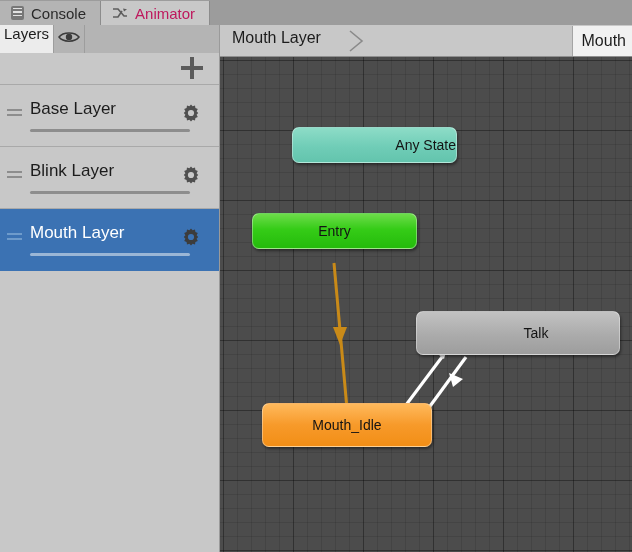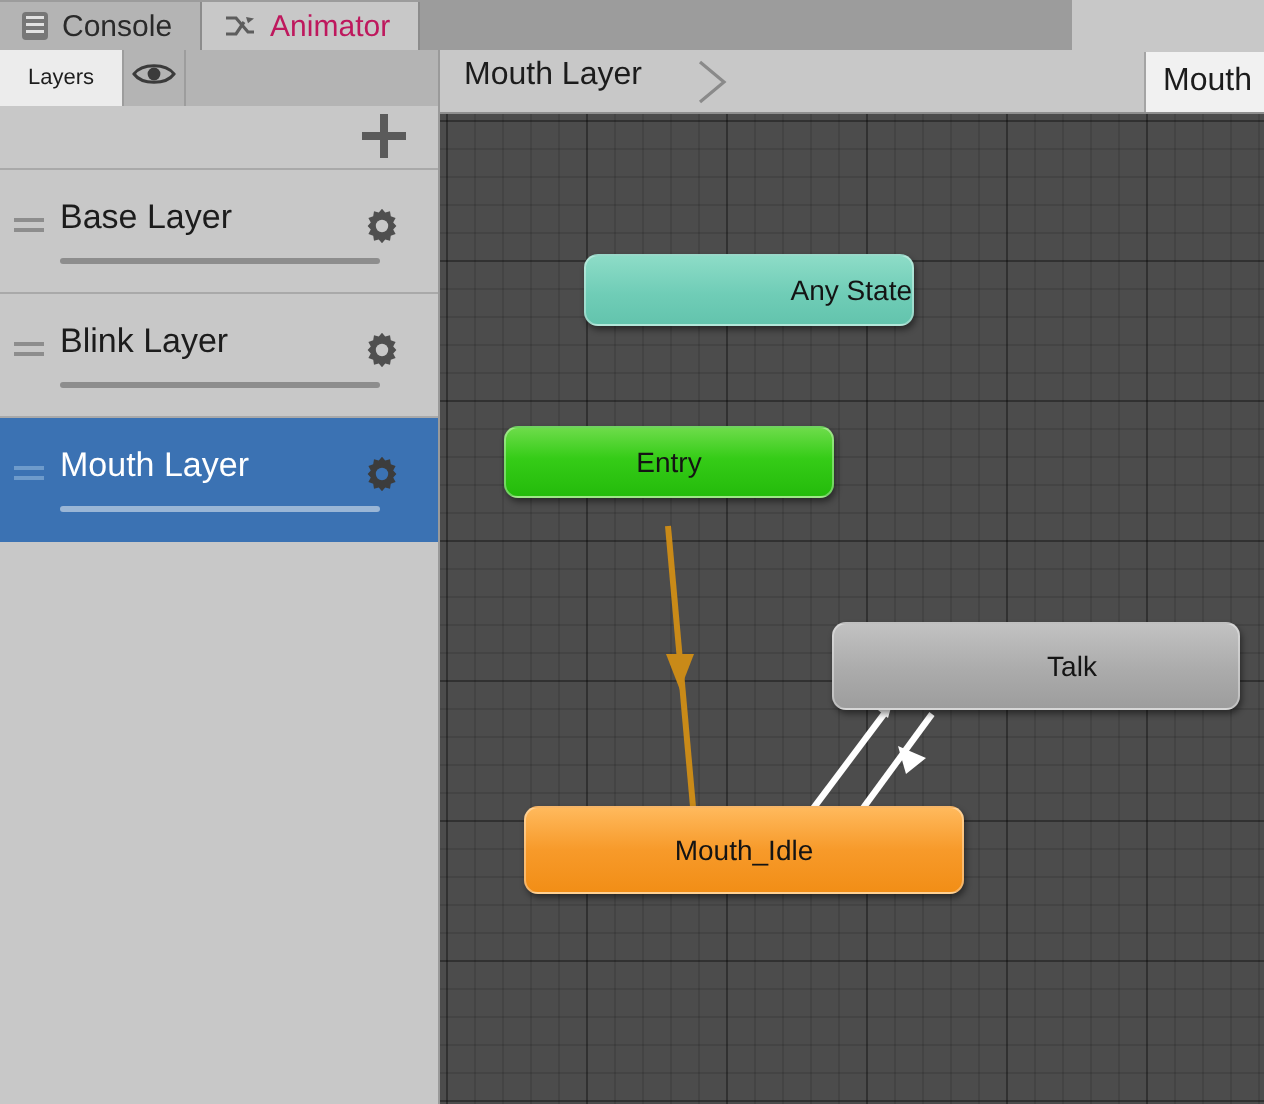--- a/index.html
+++ b/index.html
@@ -18,21 +18,21 @@
     position: relative;
     width: 632px;
     height: 552px;
     background: #c8c8c8;
   }
 
   
   .tabbar {
     position: absolute;
     left: 0; top: 0;
-    width: 536px; height: 25px;
+    width: 632px; height: 25px;
     background: #9c9c9c;
     display: flex;
     align-items: flex-end;
   }
   .wtab {
     height: 24px;
     display: flex;
     align-items: center;
     gap: 7px;
     padding: 0 14px 0 11px;
@@ -86,23 +86,23 @@
   .subtabs {
     position: absolute;
     left: 0; top: 0;
     width: 219px; height: 28px;
     background: #b4b4b4;
     display: flex;
     align-items: stretch;
   }
   .stab {
     display: flex;
-    align-items: center;
-    padding: 0 14px;
-    font-size: 11px;
+    align-items: flex-start;
+    padding: 0 4px;
+    font-size: 15px;
     color: #1d1d1d;
     border-right: 1px solid #9d9d9d;
     box-sizing: border-box;
   }
   .stab.active { background: #ececec; }
   .eyebtn {
     width: 30px;
     display: flex;
     align-items: center;
     justify-content: center;
@@ -397,19 +397,19 @@
     </div>
 
     <div class="node node-entry" style="left:32px; top:156px; width:165px; height:36px;">
       <span>Entry</span>
     </div>
 
     <div class="node node-normal" style="left:196px; top:254px; width:204px; height:44px;padding-left:36px;">
       <span>Talk</span>
     </div>
 
-    <div class="node node-default" style="left:42px; top:346px; width:220px; height:44px;">
+    <div class="node node-default" style="left:42px; top:346px; width:170px; height:44px;">
       <span>Mouth_Idle</span>
     </div>
 
   </div>
 
 </div>
 
 </body></html>

